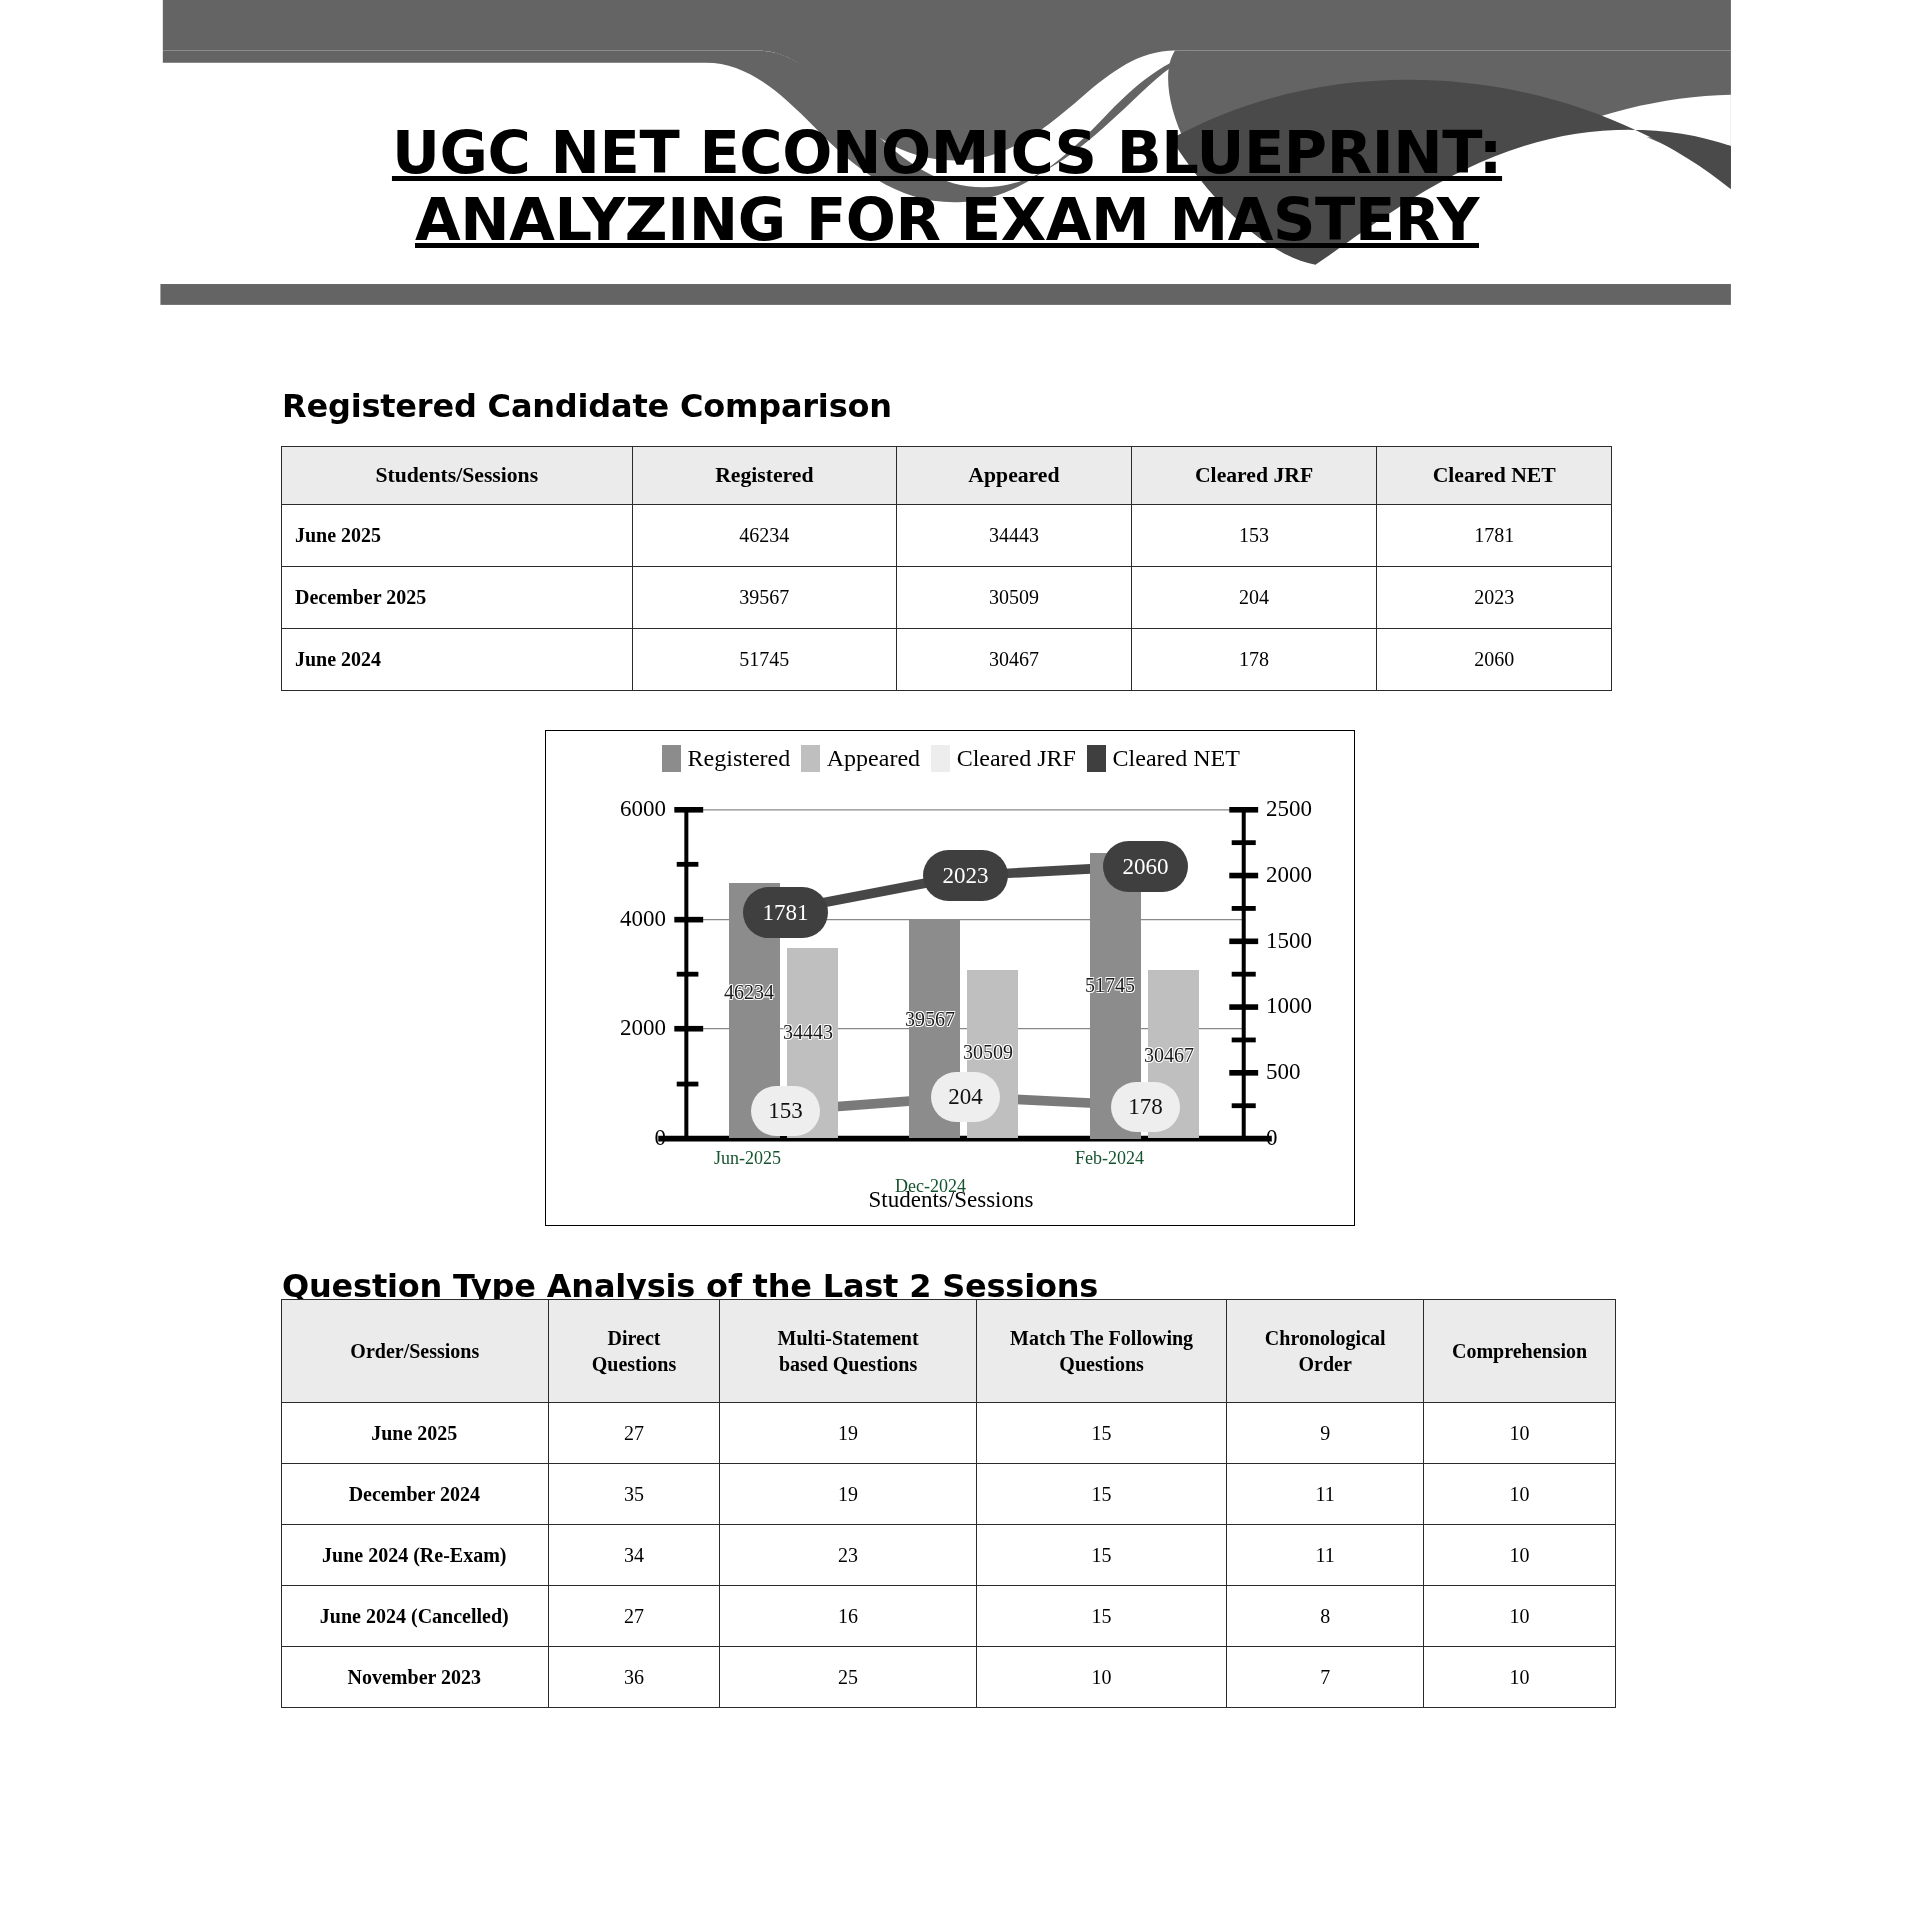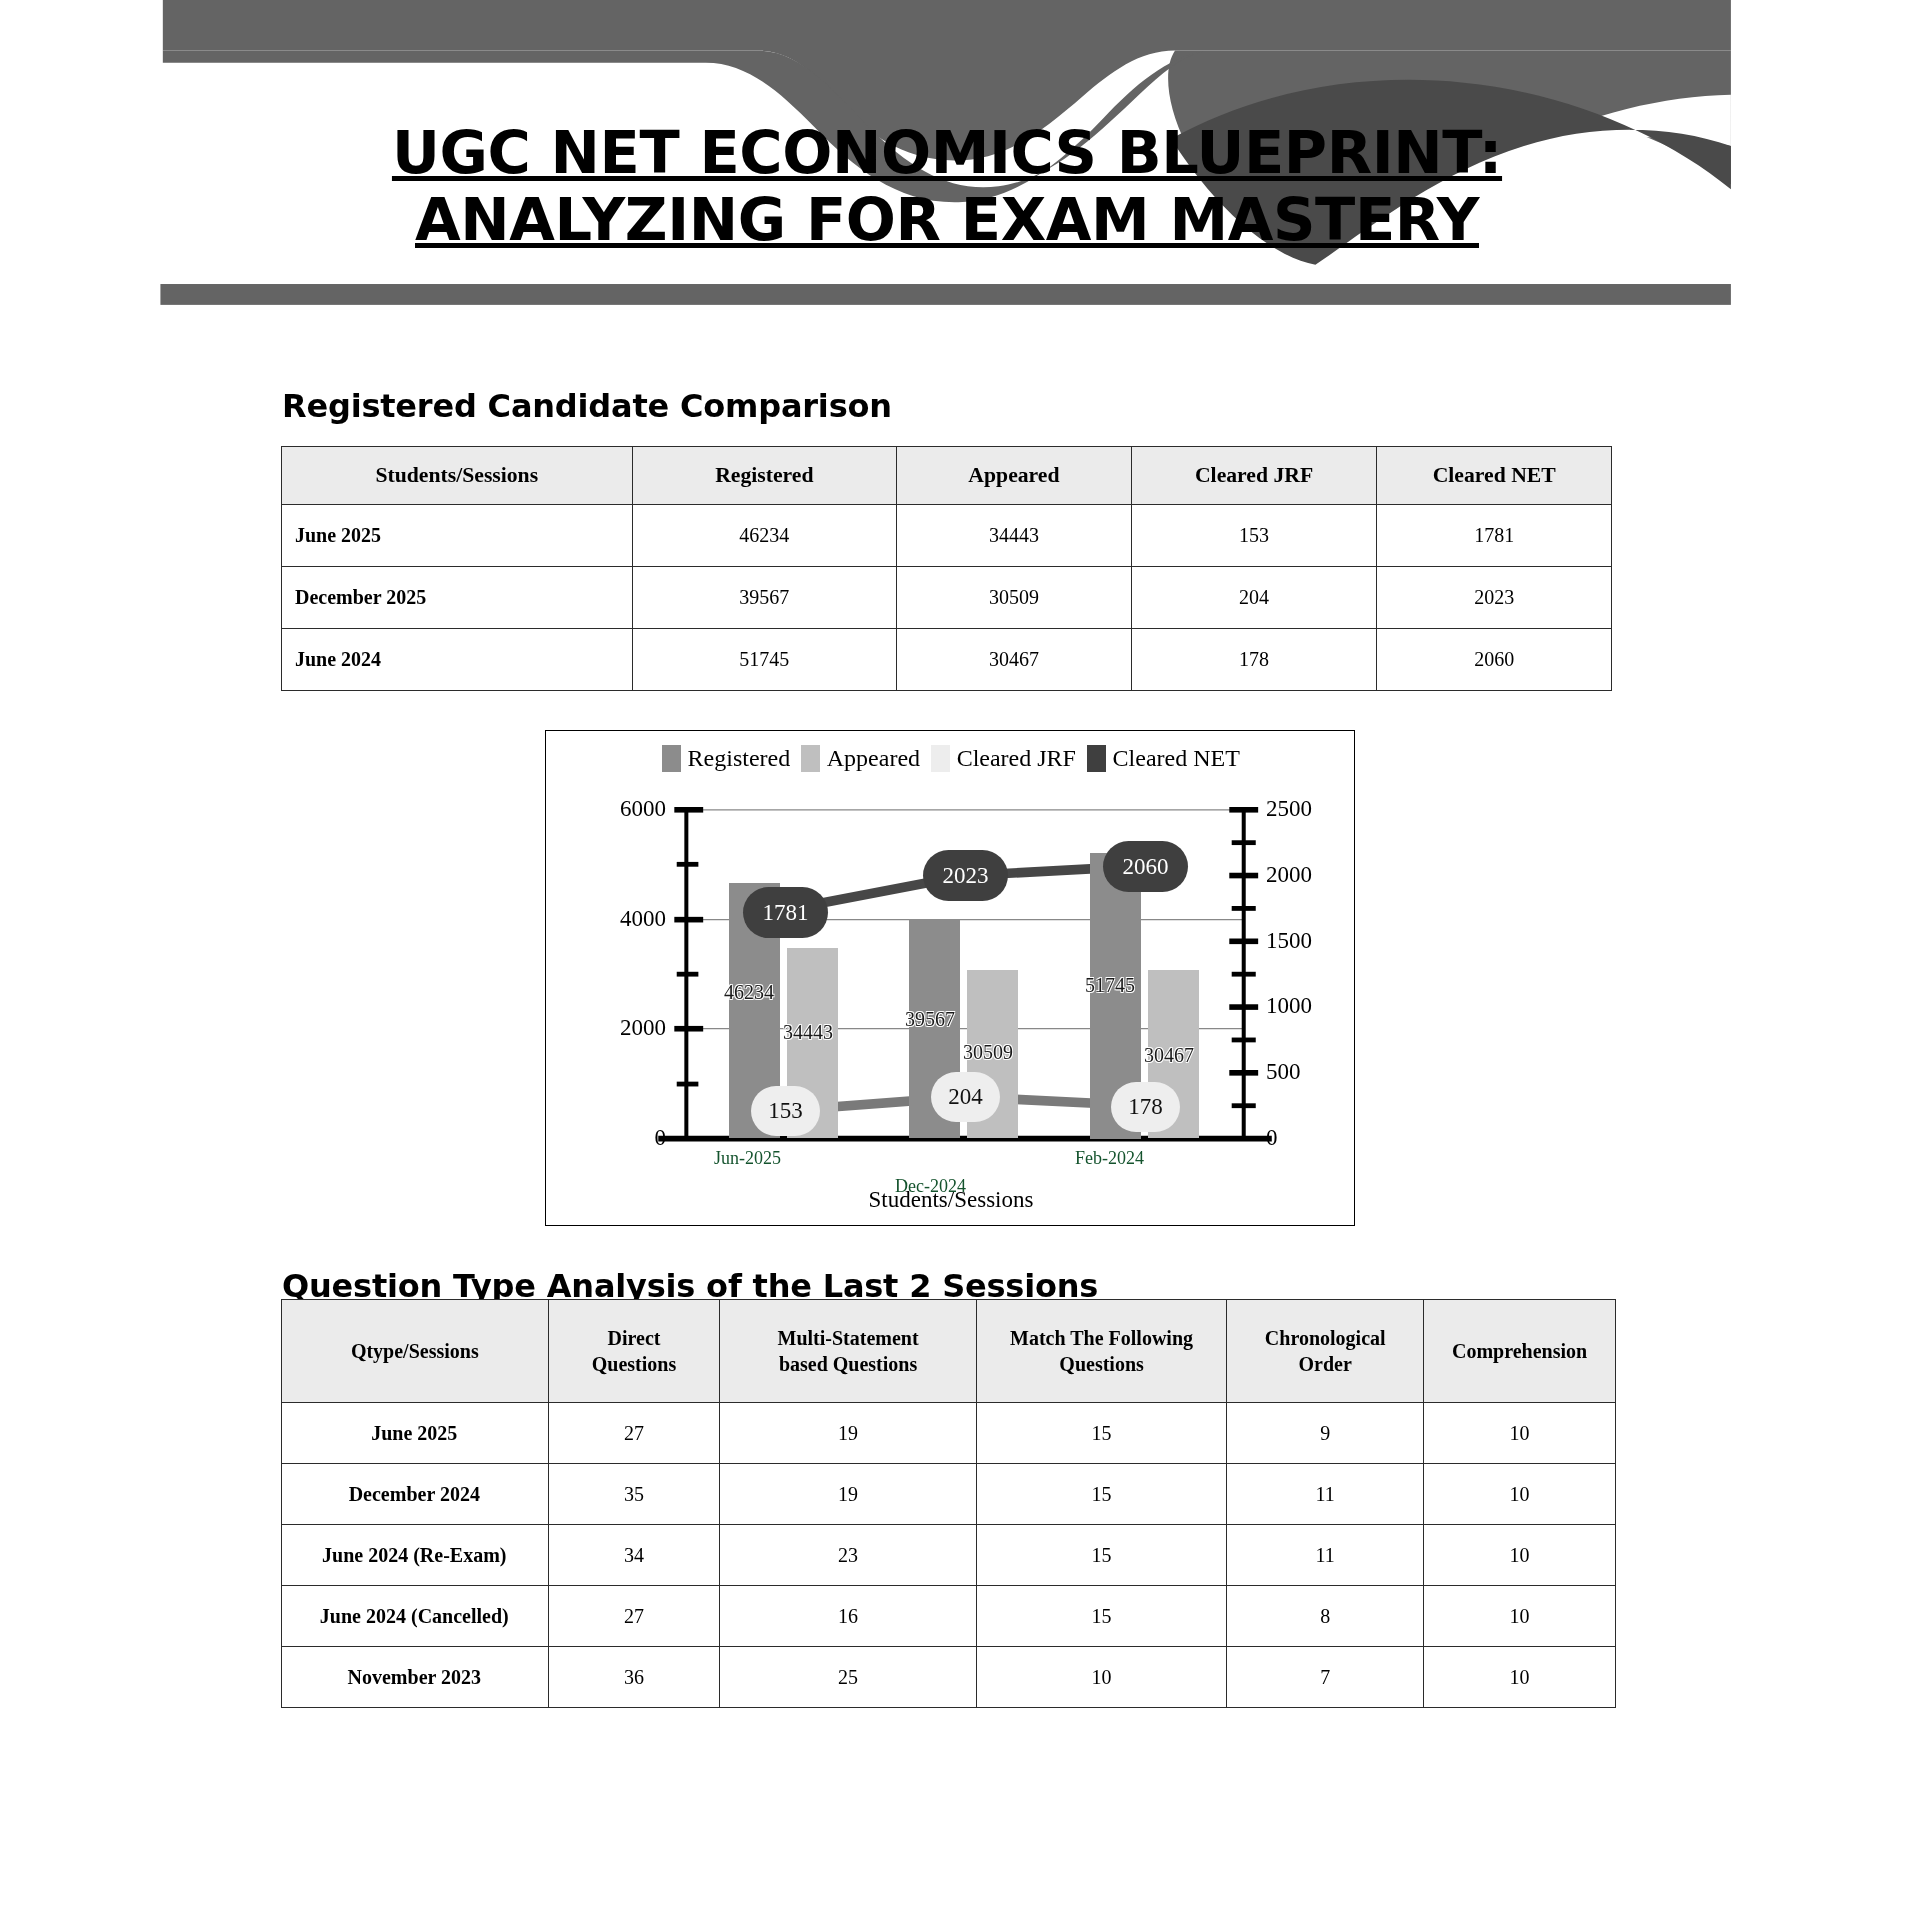--- a/index.html
+++ b/index.html
@@ -355,21 +355,21 @@
     <col class="q0">
       <col class="q1">
       <col class="q2">
       <col class="q3">
       <col class="q4">
       <col class="q5">
   </colgroup>
   <thead>
     <tr>
       <th>
-        <span>Qtype/Sessions</span>
+        <span>Order/Sessions</span>
       </th>
       <th>
         <span>Direct</span><br>
         <span>Questions</span>
       </th>
       <th>
         <span>Multi-Statement</span><br>
         <span>based Questions</span>
       </th>
       <th>

